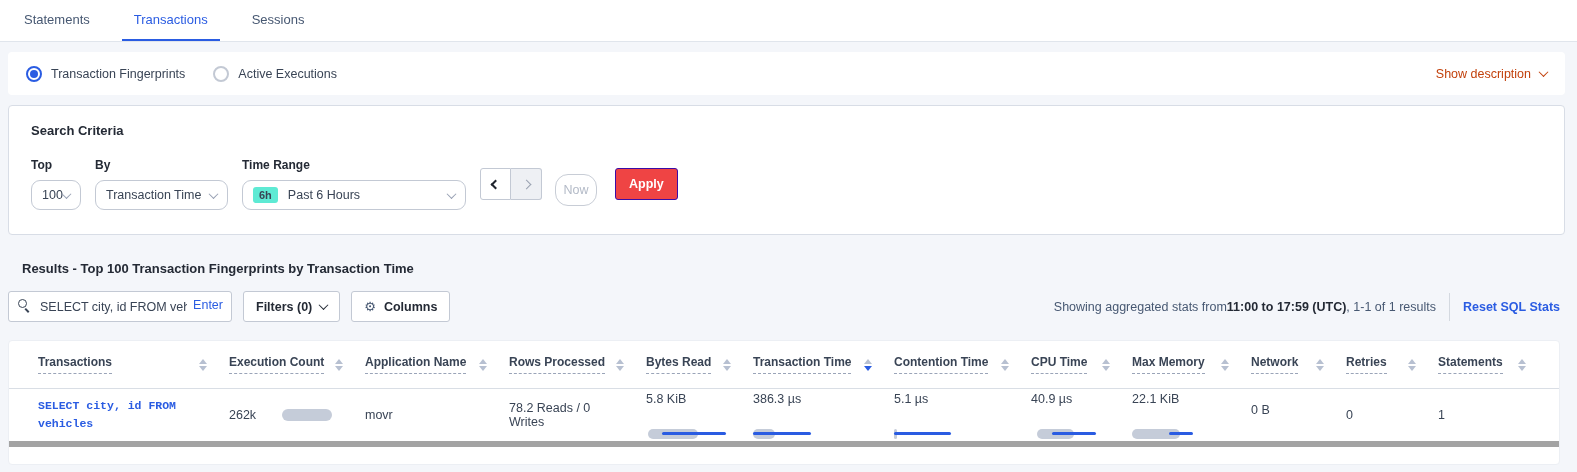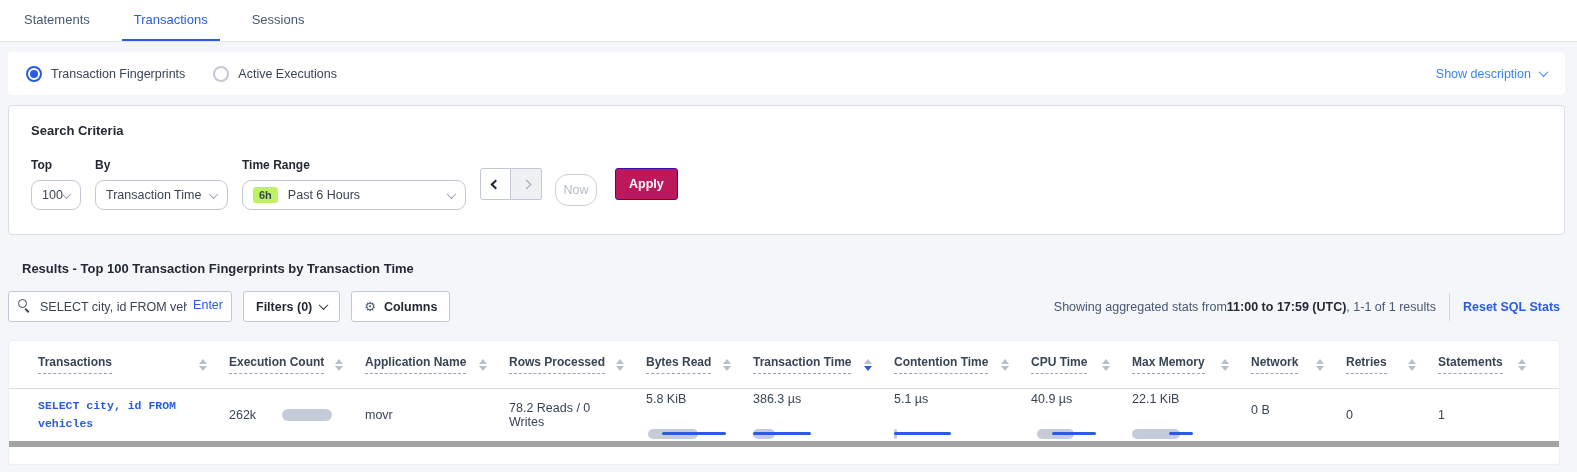--- a/index.html
+++ b/index.html
@@ -15,51 +15,51 @@
   .tab.active { color:#2a5ce2; border-bottom-color:#2a5ce2; }
 
   
   .card { background:#fff; border-radius:4px; }
   .toggle-card { margin:10px 12px 0 8px; height:43px; display:flex; align-items:center; padding:0 18px; }
   .radio-opt { display:flex; align-items:center; gap:9px; margin-right:28px; cursor:pointer;justify-content:flex-end; }
   .radio { width:16px; height:16px; border-radius:50%; border:2px solid #2a5ce2; position:relative; flex:none; }
   .radio.on::after { content:""; position:absolute; left:2px; top:2px; width:8px; height:8px;
                      border-radius:50%; background:#2a5ce2; }
   .radio.off { border-color:#c3c9d4; }
-  .show-desc { margin-left:auto; display:flex; align-items:center; gap:9px; color:#3b82f6; cursor:pointer; }
+  .show-desc { margin-left:auto; display:flex; align-items:center; gap:9px; color:#c2410c; cursor:pointer; }
 
   .chev { width:7px; height:7px; border-right:1.6px solid currentColor; border-bottom:1.6px solid currentColor;
           display:inline-block; flex:none; }
   .chev.down { transform:rotate(45deg) translate(-1px,-1px); }
   .chev.left { transform:rotate(135deg); }
   .chev.right { transform:rotate(-45deg); }
 
   
   .criteria-card { margin:10px 12px 0 8px; border:1px solid #d8dde6; padding:17px 22px 24px; }
   .criteria-title { font-size:13px; font-weight:bold; color:#242a35; margin-bottom:20px; }
   .criteria-row { display:flex; align-items:center; }
   .field { margin-right:14px; }
   .field-label { font-size:12px; font-weight:bold; color:#242a35; margin-bottom:8px; }
   .selbox { height:30px; border:1px solid #c3c9d4; border-radius:9px; background:#fff;
             display:flex; align-items:center; padding:0 10px; color:#394455; cursor:pointer; }
   .selbox .chev { color:#97a0b3; margin-left:auto; }
   .sel-top { width:50px; }
   .sel-by { width:133px; }
   .sel-range { width:224px; }
-  .pill { background:#bef264; border-radius:3px; padding:2px 6px; font-size:11px; font-weight:bold;
+  .pill { background:#5eead4; border-radius:3px; padding:2px 6px; font-size:11px; font-weight:bold;
           color:#394455; margin-right:10px; flex:none; }
   .navgroup { display:flex; margin-right:13px; }
   .navbtn { width:31px; height:32px; border:1px solid #c3c9d4; background:#fff; display:flex;
             align-items:center; justify-content:center; cursor:pointer; }
   .navbtn.prev { border-radius:3px 0 0 3px; color:#20252e; }
   .navbtn.prev .chev { border-width:2px; }
   .navbtn.next { border-radius:0 3px 3px 0; border-left:none; background:#eef0f4; color:#9aa2b1; }
   .now-btn { width:42px; height:32px; border:1px solid #c8cdd6; border-radius:13px; background:#fff;
              color:#b3bac7; display:flex; align-items:center; justify-content:center; margin-right:18px; cursor:pointer;margin-top:12px; }
-  .apply-btn { height:32px; padding:0 13px; border-radius:3px; background:#be185d; border:1px solid #3c0ca6;
+  .apply-btn { height:32px; padding:0 13px; border-radius:3px; background:#ef4444; border:1px solid #3c0ca6;
                color:#fff; font-weight:bold; font-size:12.5px; display:flex; align-items:center; cursor:pointer; }
 
   
   .results-heading { margin:26px 0 0 22px; font-size:13px; font-weight:bold; color:#242a35; }
   .controls-row { margin:15px 17px 0 8px; display:flex; align-items:center; }
   .searchbox { position:relative; width:224px; height:31px; }
   .searchbox input { width:100%; height:100%; border:1px solid #c3c9d4; border-radius:3px;
                      padding:0 44px 0 31px; font:12.5px "Liberation Sans","DejaVu Sans",sans-serif;
                      color:#394455; outline:none; }
   .mag { position:absolute; left:10px; top:8px; width:9px; height:9px; border:1.6px solid #394455;

